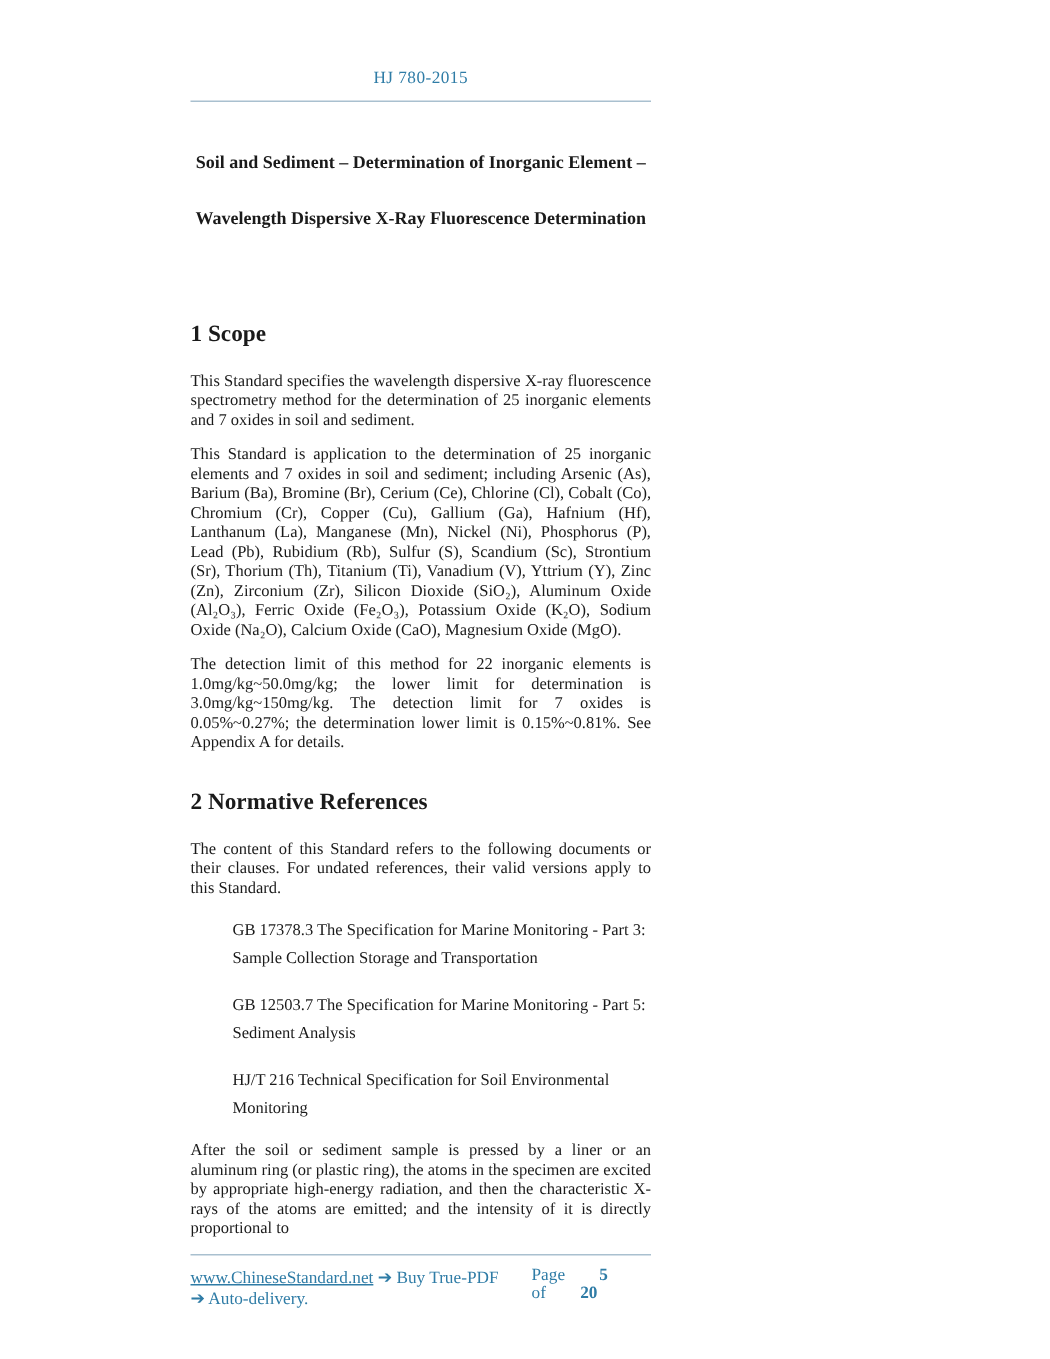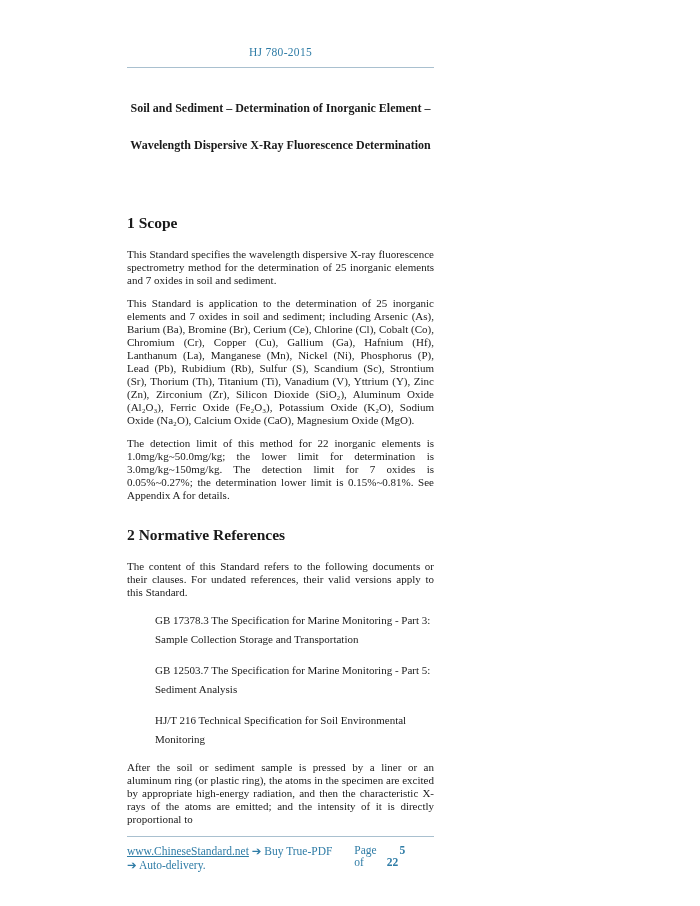--- a/index.html
+++ b/index.html
@@ -121,18 +121,18 @@
   <div class="footer">
     <hr class="footer-rule">
     <div class="footer-row">
       <div class="footer-left">
         <a class="footer-link">www.ChineseStandard.net</a><span> ➔ Buy True-PDF ➔ Auto-delivery.</span>
       </div>
       <div class="footer-right">
         <span>Page</span>
         <b>5</b>
         <span>of</span>
-        <b>22</b>
+        <b>20</b>
       </div>
     </div>
   </div>
 
 </div>
 
 </body></html>

